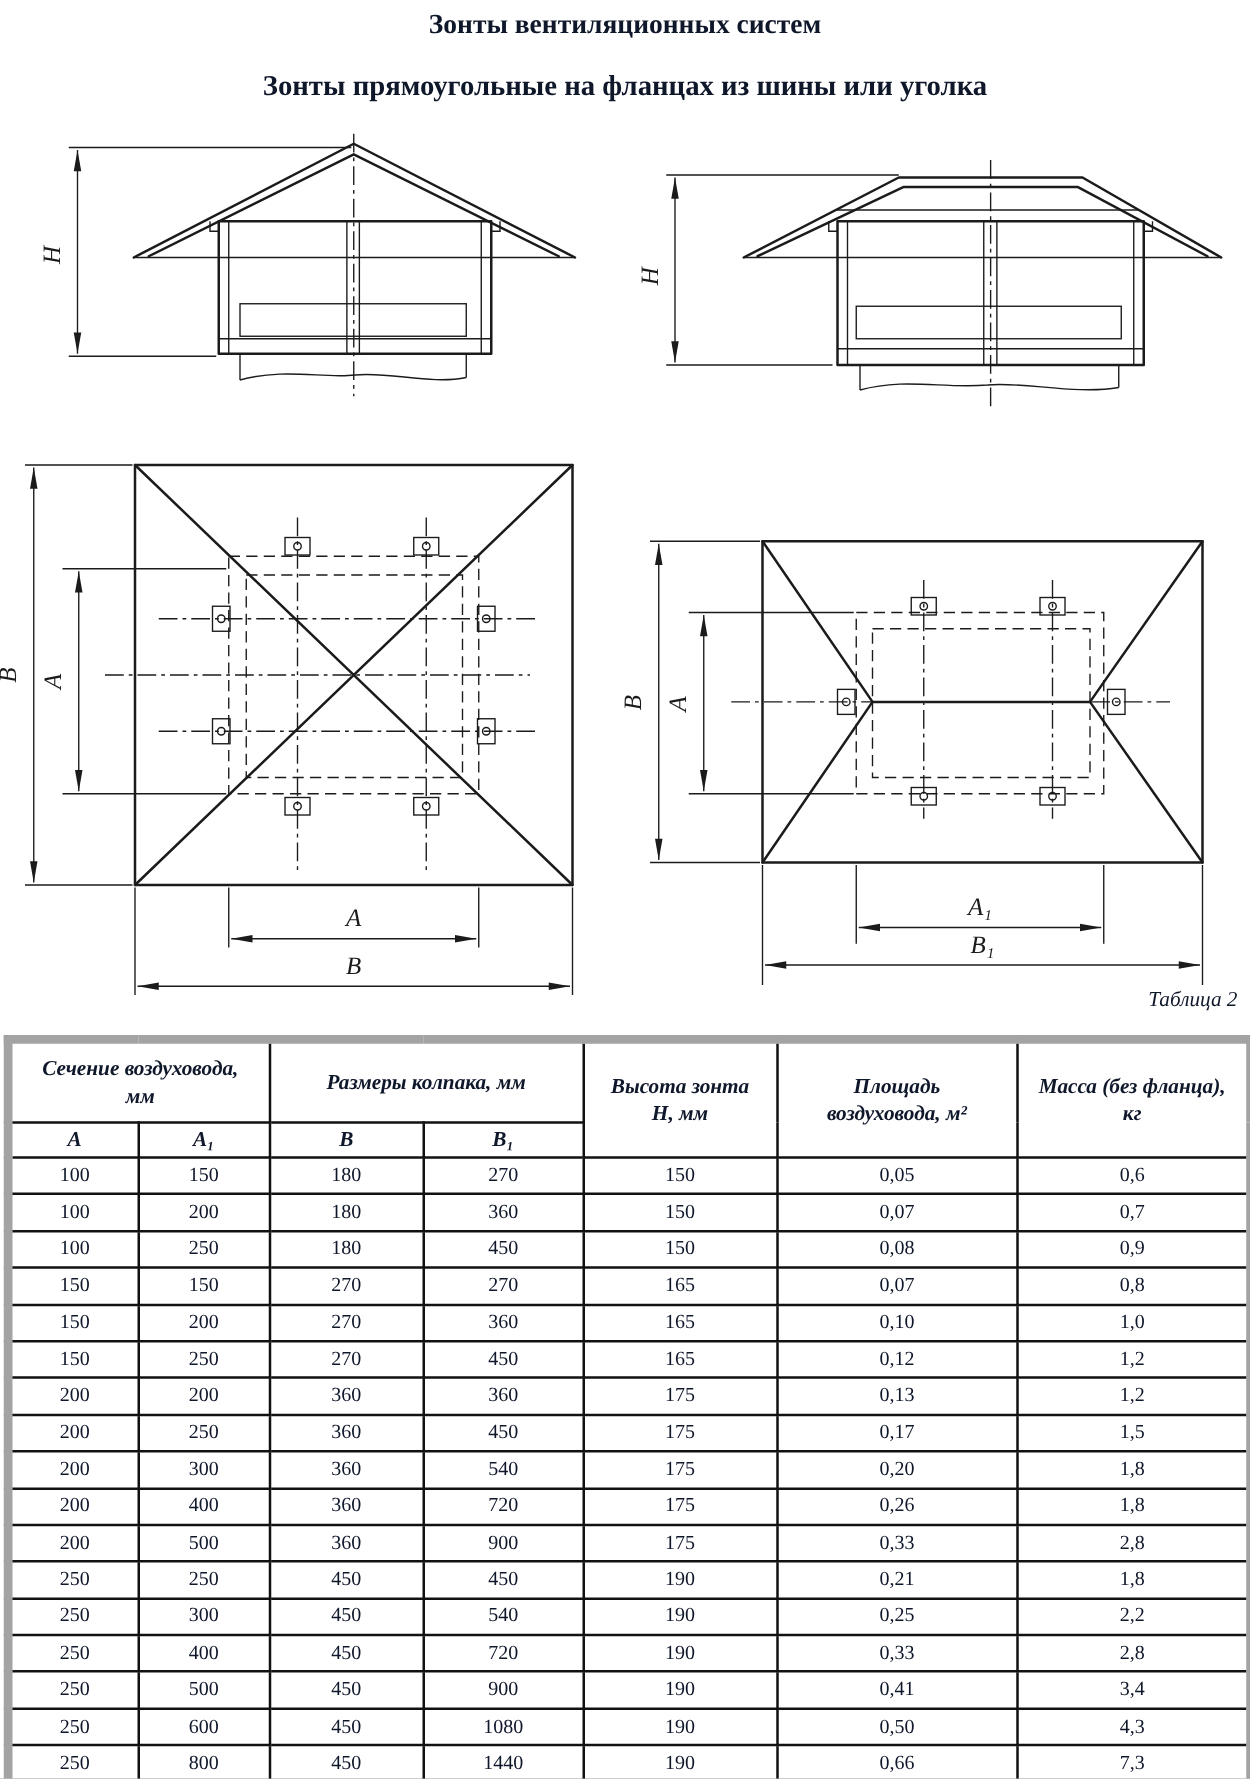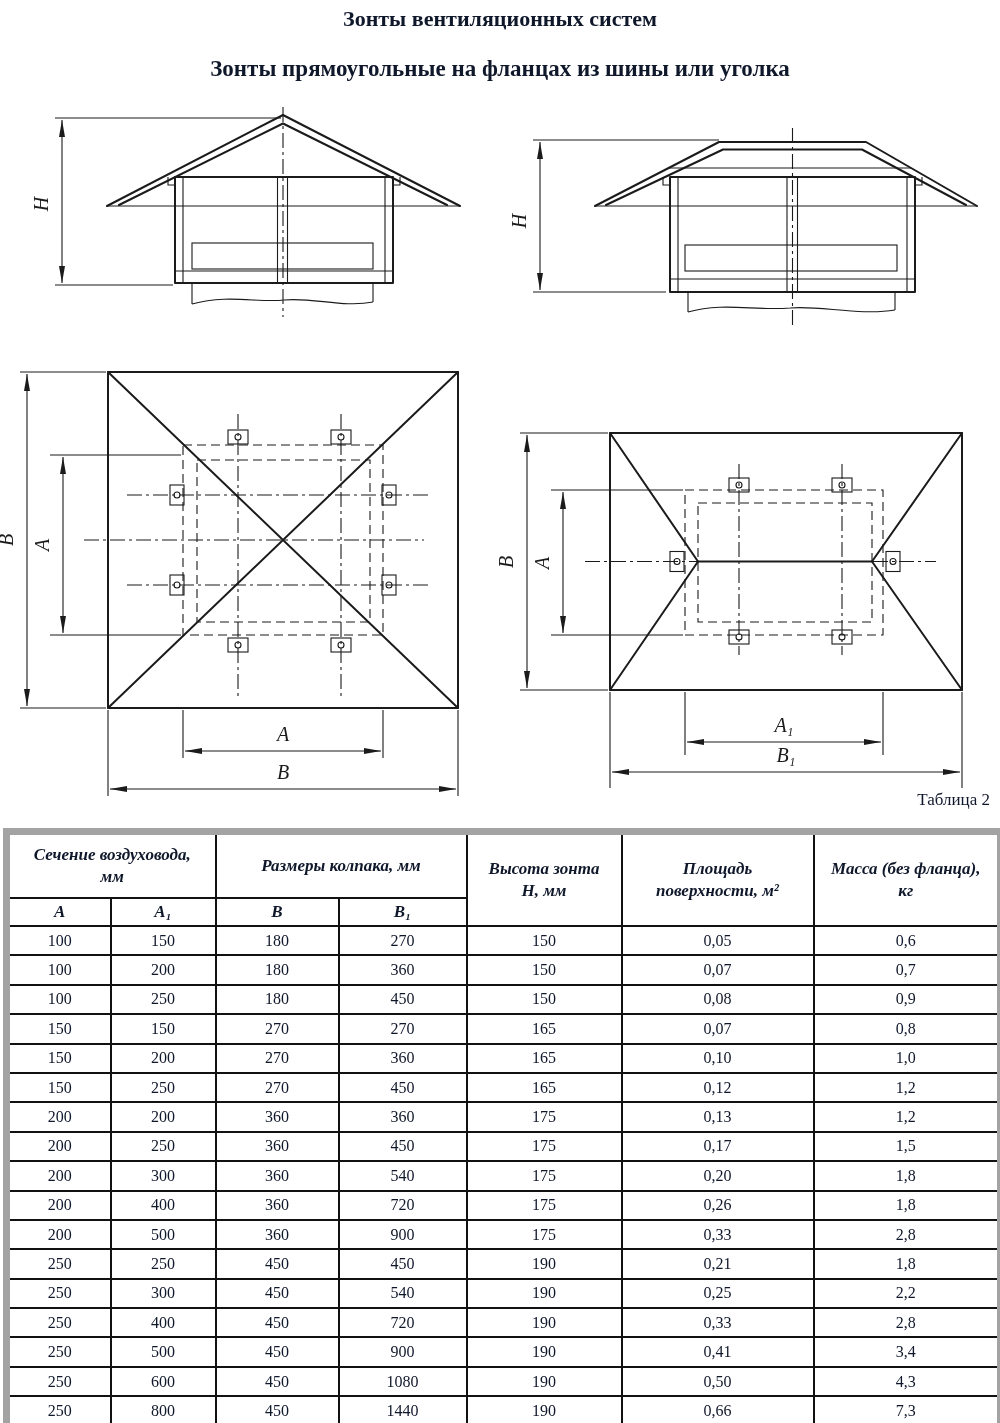--- a/index.html
+++ b/index.html
@@ -2,21 +2,21 @@
 <html><head>
 <meta charset="utf-8">
 <style>
   html,body{margin:0;padding:0;background:#888;}
   .page{position:relative;width:1000px;height:1423px;background:#ffffff;
         font-family:"Liberation Serif","DejaVu Serif",serif;color:#0f172a;overflow:hidden;}
   .title{position:absolute;left:0;width:1000px;text-align:center;font-weight:bold;}
   .t1{top:6px;font-size:22px;}
   .t2{top:56px;font-size:23px;}
   svg.drawings{position:absolute;left:0;top:100px;width:1000px;height:732px;}
-  .caption{position:absolute;top:790px;right:10px;font-size:17px;}
+  .caption{position:absolute;top:790px;right:10px;font-size:17px;font-style:italic;}
   table.spec{position:absolute;left:3px;top:828px;width:994px;border-collapse:collapse;
              table-layout:fixed;border:7px solid #a3a3a3;}
   .spec th,.spec td{border:2px solid #111;text-align:center;vertical-align:middle;padding:0;}
   .spec th{font-style:italic;font-weight:bold;font-size:17px;white-space:pre-line;line-height:1.3;}
   .spec thead tr.grow th{height:62px;}
   .spec thead tr.srow th{height:26px;}
   .spec td{font-size:16px;height:27.4px;line-height:1;}
   .spec td.b{font-weight:normal;}
   
   .s2{stroke:#1b1b1b;stroke-width:2;fill:none;stroke-linecap:round;stroke-linejoin:round;}
@@ -212,21 +212,21 @@
         <col style="width:187px">
     </colgroup>
     <thead>
       <tr class="grow">
         <th colspan="2">Сечение воздуховода,
 мм</th>
         <th colspan="2">Размеры колпака, мм</th>
         <th rowspan="2">Высота зонта
 Н, мм</th>
         <th rowspan="2">Площадь
-поверхности, м²</th>
+воздуховода, м²</th>
         <th rowspan="2">Масса (без фланца),
 кг</th>
       </tr>
       <tr class="srow">
         <th>А</th>
         <th>А₁</th>
         <th>В</th>
         <th>В₁</th>
       </tr>
     </thead>

